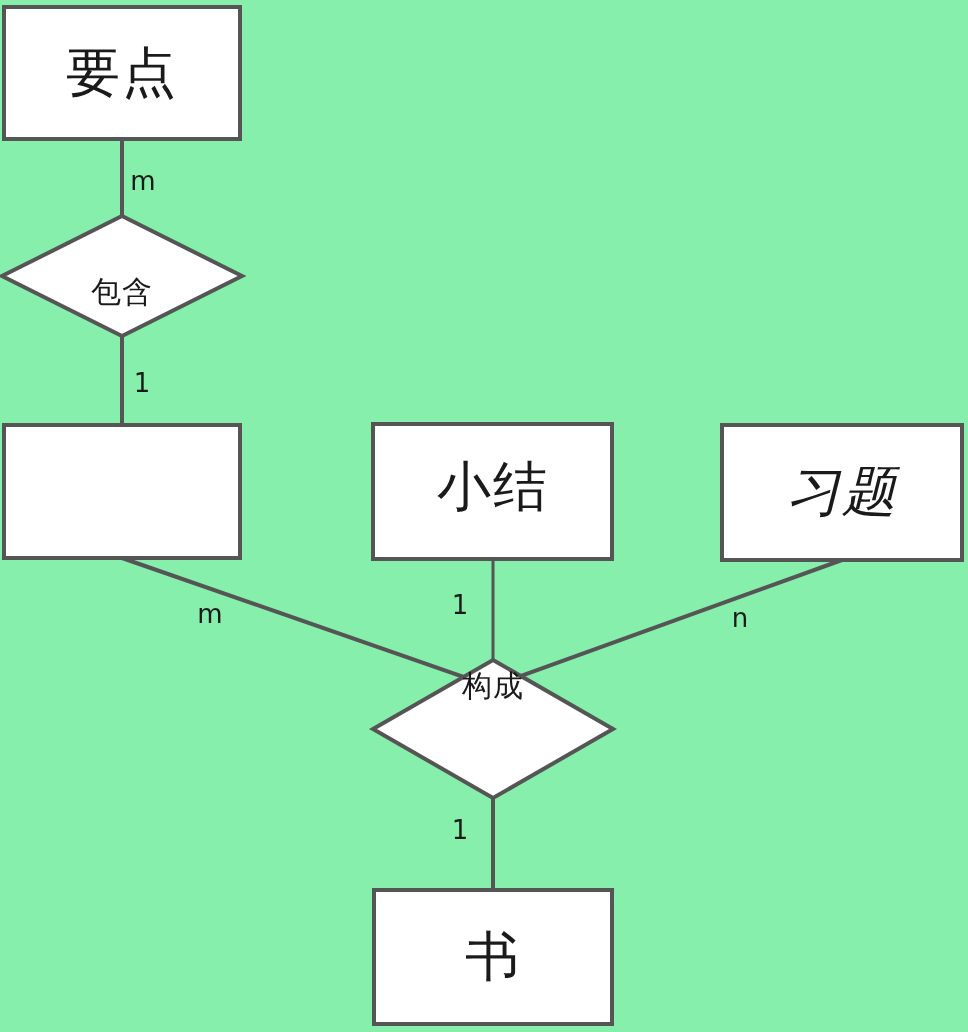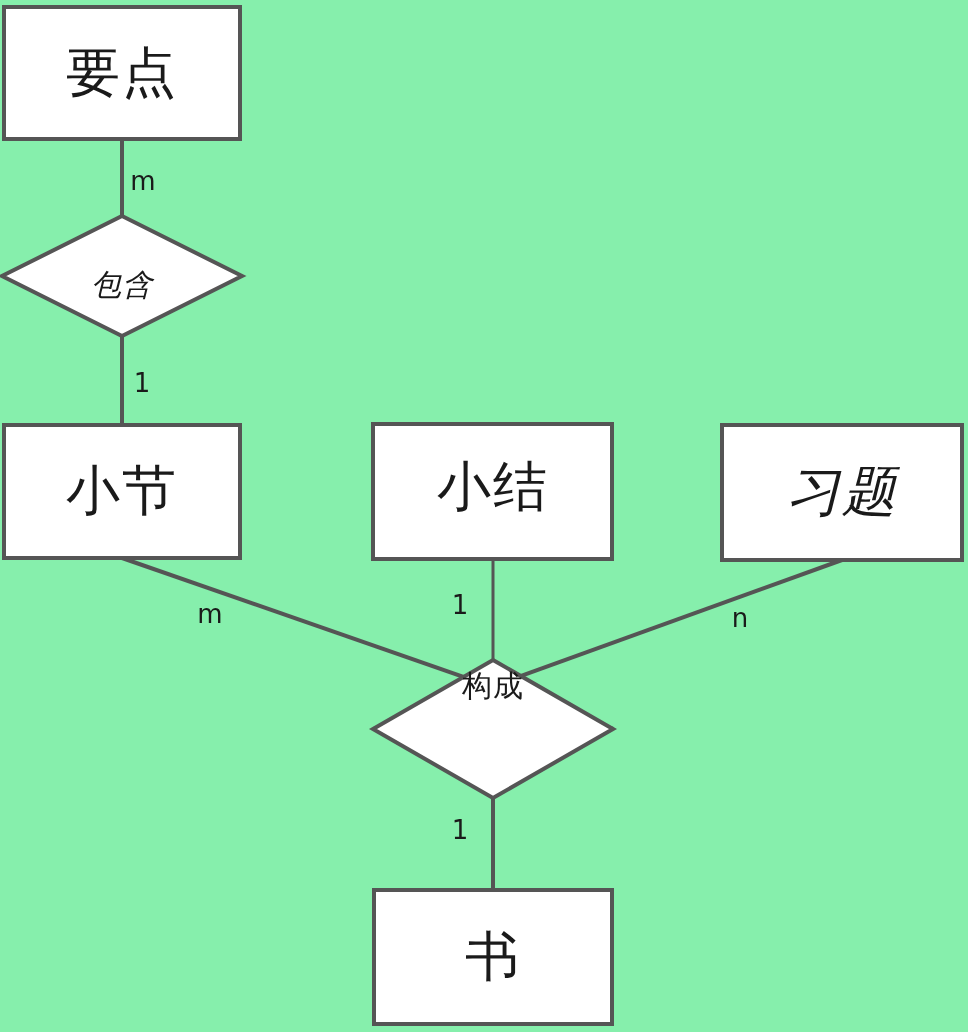--- a/index.html
+++ b/index.html
@@ -106,26 +106,25 @@
     <g>
       <rect class="entity-box" x="4" y="7" width="236" height="132"></rect>
       <rect class="entity-box" x="4" y="425" width="236" height="133"></rect>
       <rect class="entity-box" x="373" y="424" width="239" height="135"></rect>
       <rect class="entity-box" x="722" y="425" width="240" height="135"></rect>
       <rect class="entity-box" x="374" y="890" width="238" height="134"></rect>
     </g>
   </svg>
 
   <div class="entity-label" style="left:122px; top:73px;">要点</div>
-  <div class="entity-label" style="left:122px; top:491px;">小节</div>
   <div class="entity-label" style="left:493px; top:491px;font-family:Liberation Mono, monospace;">小结</div>
   <div class="entity-label" style="left:842px; top:492px;font-style:italic;">习题</div>
   <div class="entity-label" style="left:493px; top:957px;">书</div>
 
-  <div class="rel-label" style="left:122px; top:285px;font-style:italic;">包含</div>
+  <div class="rel-label" style="left:122px; top:292px;">包含</div>
   <div class="rel-label" style="left:493px; top:686px;">构成</div>
 
   <div class="card-label" style="left:143px; top:181px;">m</div>
   <div class="card-label" style="left:142px; top:383px;">1</div>
   <div class="card-label" style="left:210px; top:614px;">m</div>
   <div class="card-label" style="left:460px; top:605px;">1</div>
   <div class="card-label" style="left:740px; top:618px;">n</div>
   <div class="card-label" style="left:460px; top:830px;">1</div>
 
 </div>

